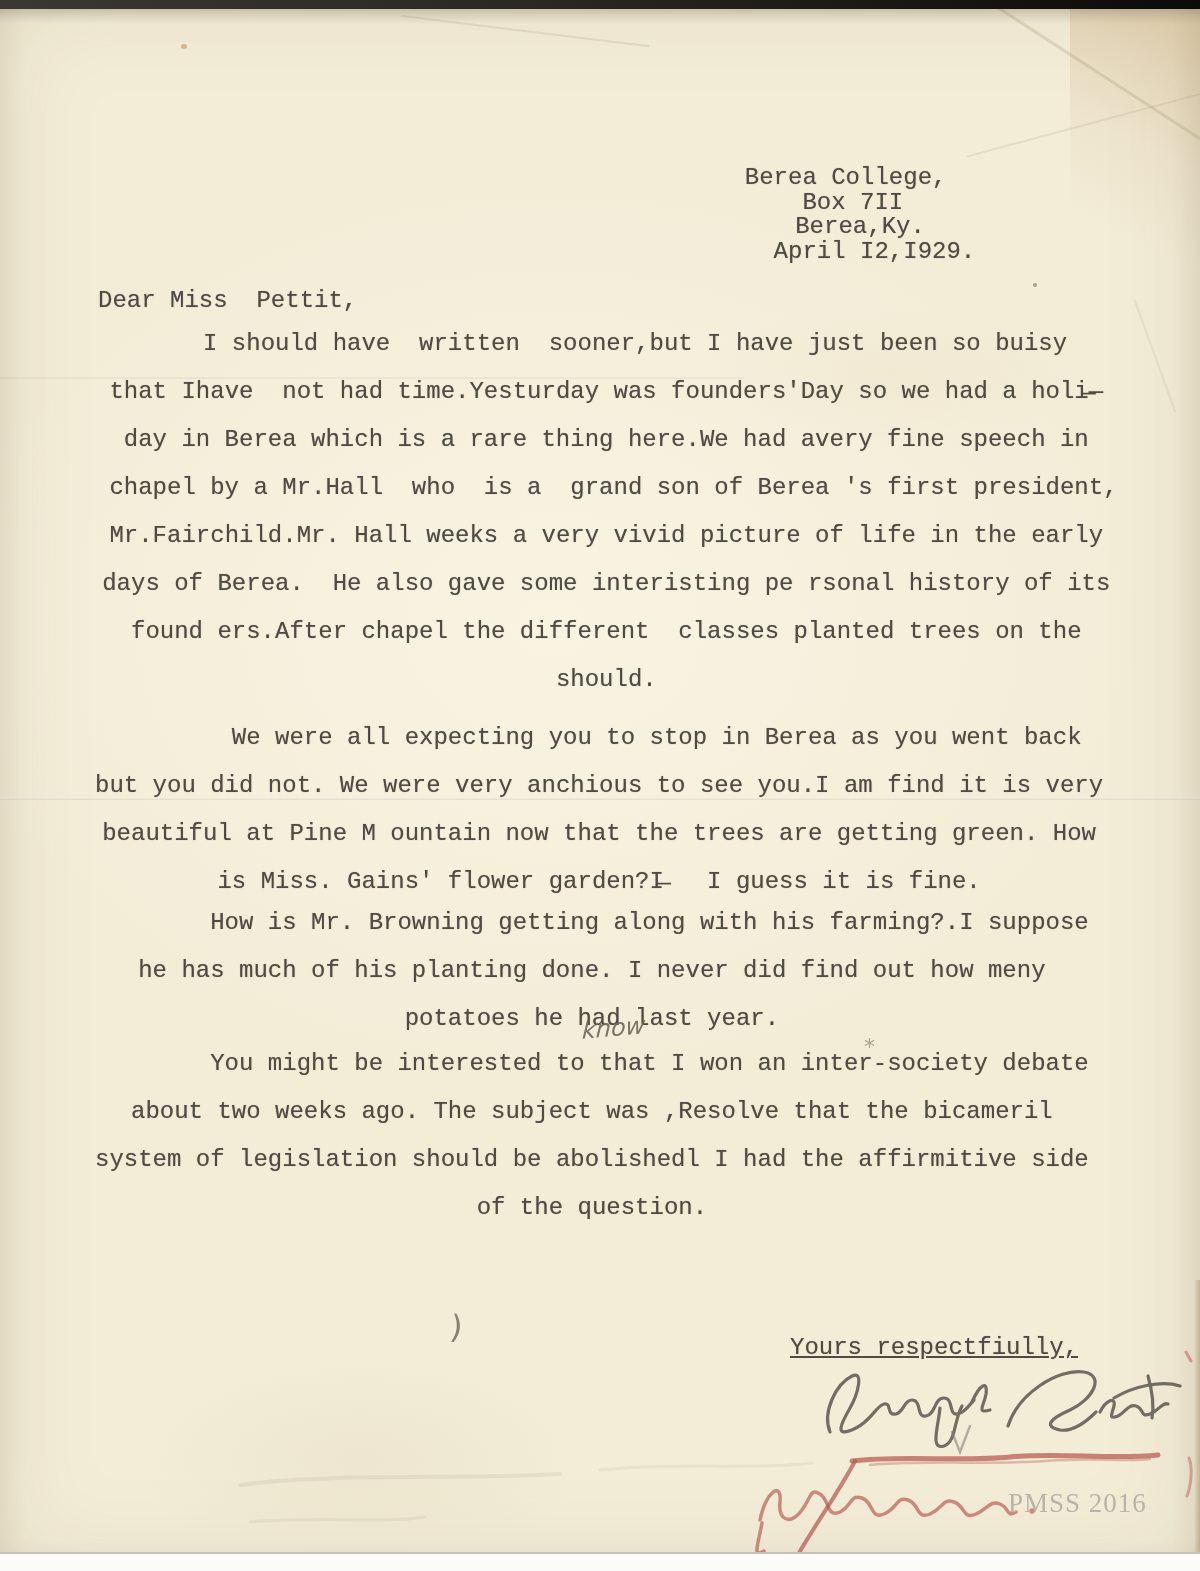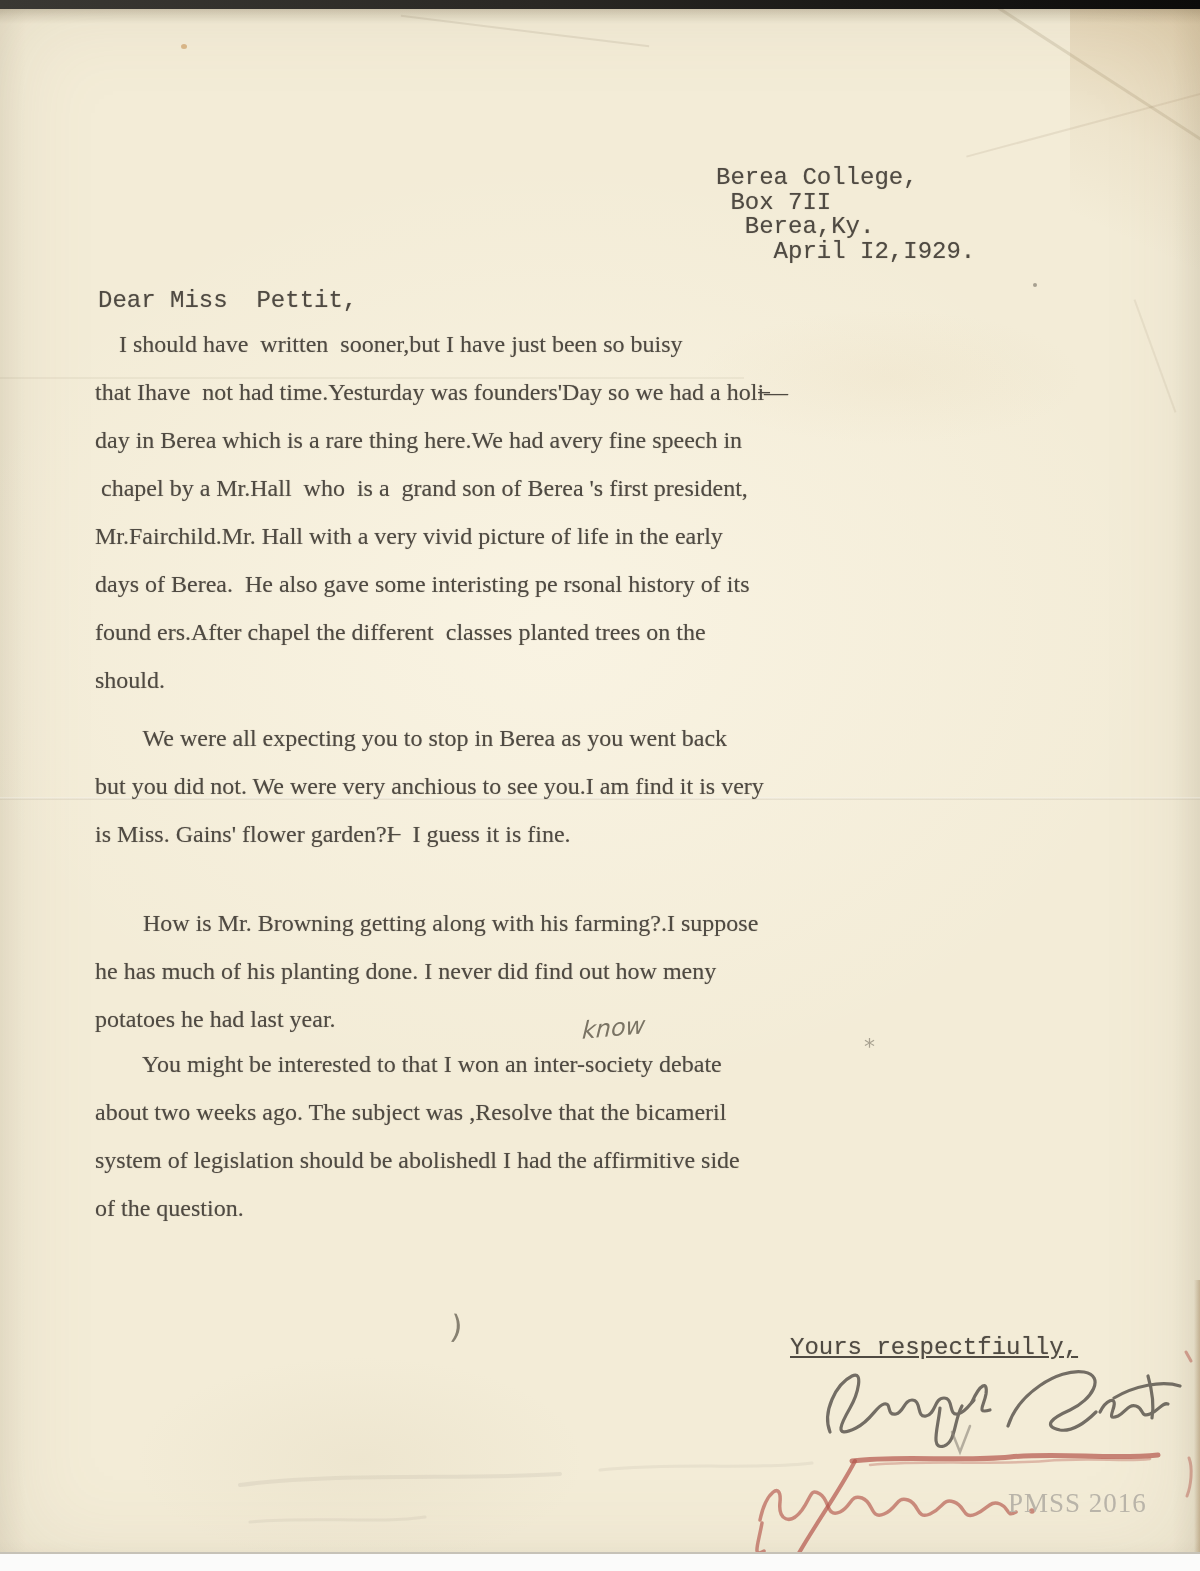--- a/index.html
+++ b/index.html
@@ -1,16 +1,16 @@
 <!DOCTYPE html>
 <html><head>
 <meta charset="utf-8">
 <style>
   html,body{margin:0;padding:0;background:#ffffff;}
-  .page{position:relative;width:1200px;height:1571px;overflow:hidden;background:#ffffff;font-family:"Liberation Sans",sans-serif;}
+  .page{position:relative;width:1200px;height:1571px;overflow:hidden;background:#ffffff;font-family:"Liberation Sans",sans-serif;text-align:center;}
 
   
   .paper{position:absolute;inset:0;
     background:
       radial-gradient(ellipse 850px 650px at 46% 40%, rgba(253,248,234,.6), rgba(253,248,234,0) 72%),
       radial-gradient(ellipse 260px 90px at 74% 24%, rgba(212,185,135,.10), transparent 75%),
       radial-gradient(ellipse 300px 140px at 30% 93%, rgba(190,175,140,.10), transparent 75%),
       linear-gradient(180deg, rgba(95,82,58,.10) 0px, rgba(95,82,58,0) 16px),
       linear-gradient(0deg, rgba(120,108,85,.08) 0px, rgba(120,108,85,0) 30px),
       linear-gradient(90deg, rgba(120,108,85,.08) 0px, rgba(120,108,85,0) 26px),
@@ -39,21 +39,21 @@
   .stain-dot{position:absolute;left:181px;top:44px;width:6px;height:5px;border-radius:50%;background:rgba(190,130,60,.5);z-index:2;}
   .dot1{position:absolute;left:1033px;top:283px;width:4px;height:4px;border-radius:50%;background:rgba(90,84,74,.5);z-index:3;}
 
   
   .tw{font-family:"Liberation Mono","DejaVu Sans Mono",monospace;font-size:24px;color:#4f4a42;
       white-space:pre;text-shadow:0 0 1px rgba(79,74,66,.45);}
   .header{position:absolute;left:716px;top:166px;line-height:24.5px;z-index:4;}
   .salutation{position:absolute;left:98px;top:286px;line-height:30px;z-index:4;}
   .body-block{position:absolute;inset:0;z-index:4;}
   .para{position:absolute;left:95px;}
-  .line{line-height:48px;font-family:Liberation Serif, serif;}
+  .line{line-height:48px;}
   .para-0{top:320px}.para-1{top:714px}.para-2{top:899px}.para-3{top:1040px}.para-4{top:1232px}
   .closing{position:absolute;left:790px;top:1324px;line-height:48px;z-index:4;text-decoration:underline;}
 
   
   .insert-know{position:absolute;left:582px;top:1014px;z-index:4;font-family:"DejaVu Sans",sans-serif;
     font-style:italic;font-size:24px;color:#6d6758;transform:rotate(-5deg) skewX(-8deg);opacity:.9;}
   .mark-asterisk{position:absolute;left:864px;top:1034px;z-index:4;font-size:22px;color:rgba(105,100,88,.55);font-family:"DejaVu Sans",sans-serif;}
   .mark-paren{position:absolute;left:450px;top:1308px;z-index:4;font-size:32px;color:#6d6758;
     transform:rotate(6deg);opacity:.8;font-family:"DejaVu Sans",sans-serif;}
   .watermark{position:absolute;left:1008px;top:1488px;z-index:4;font-family:"Liberation Serif",serif;
@@ -78,28 +78,29 @@
     <div class="dot1"></div>
 
     <div class="header tw"><div>Berea College,</div><div> Box 7II</div><div>  Berea,Ky.</div><div>    April I2,I929.</div></div>
     <div class="salutation tw">Dear Miss  Pettit,</div>
     <div class="body-block">
         <div class="para para-0">
           <div class="tw line">    I should have  written  sooner,but I have just been so buisy</div>
           <div class="tw line">that Ihave  not had time.Yesturday was founders'Day so we had a holi̶—</div>
           <div class="tw line">day in Berea which is a rare thing here.We had avery fine speech in</div>
           <div class="tw line"> chapel by a Mr.Hall  who  is a  grand son of Berea 's first president,</div>
-          <div class="tw line">Mr.Fairchild.Mr. Hall with a very vivid picture of life in the early</div>
+          <div class="tw line">Mr.Fairchild.Mr. Hall weeks a very vivid picture of life in the early</div>
           <div class="tw line">days of Berea.  He also gave some interisting pe rsonal history of its</div>
           <div class="tw line">found ers.After chapel the different  classes planted trees on the</div>
           <div class="tw line">should.</div>
         </div>
         <div class="para para-1">
           <div class="tw line">        We were all expecting you to stop in Berea as you went back</div>
           <div class="tw line">but you did not. We were very anchious to see you.I am find it is very</div>
+          <div class="tw line">beautiful at Pine M ountain now that the trees are getting green. How</div>
           <div class="tw line">is Miss. Gains' flower garden?I̶   I guess it is fine.</div>
         </div>
         <div class="para para-2">
           <div class="tw line">        How is Mr. Browning getting along with his farming?.I suppose</div>
           <div class="tw line">he has much of his planting done. I never did find out how meny</div>
           <div class="tw line">potatoes he had last year.</div>
         </div>
         <div class="para para-3">
           <div class="tw line">        You might be interested to that I won an inter-society debate</div>
           <div class="tw line">about two weeks ago. The subject was ,Resolve that the bicameril</div>

